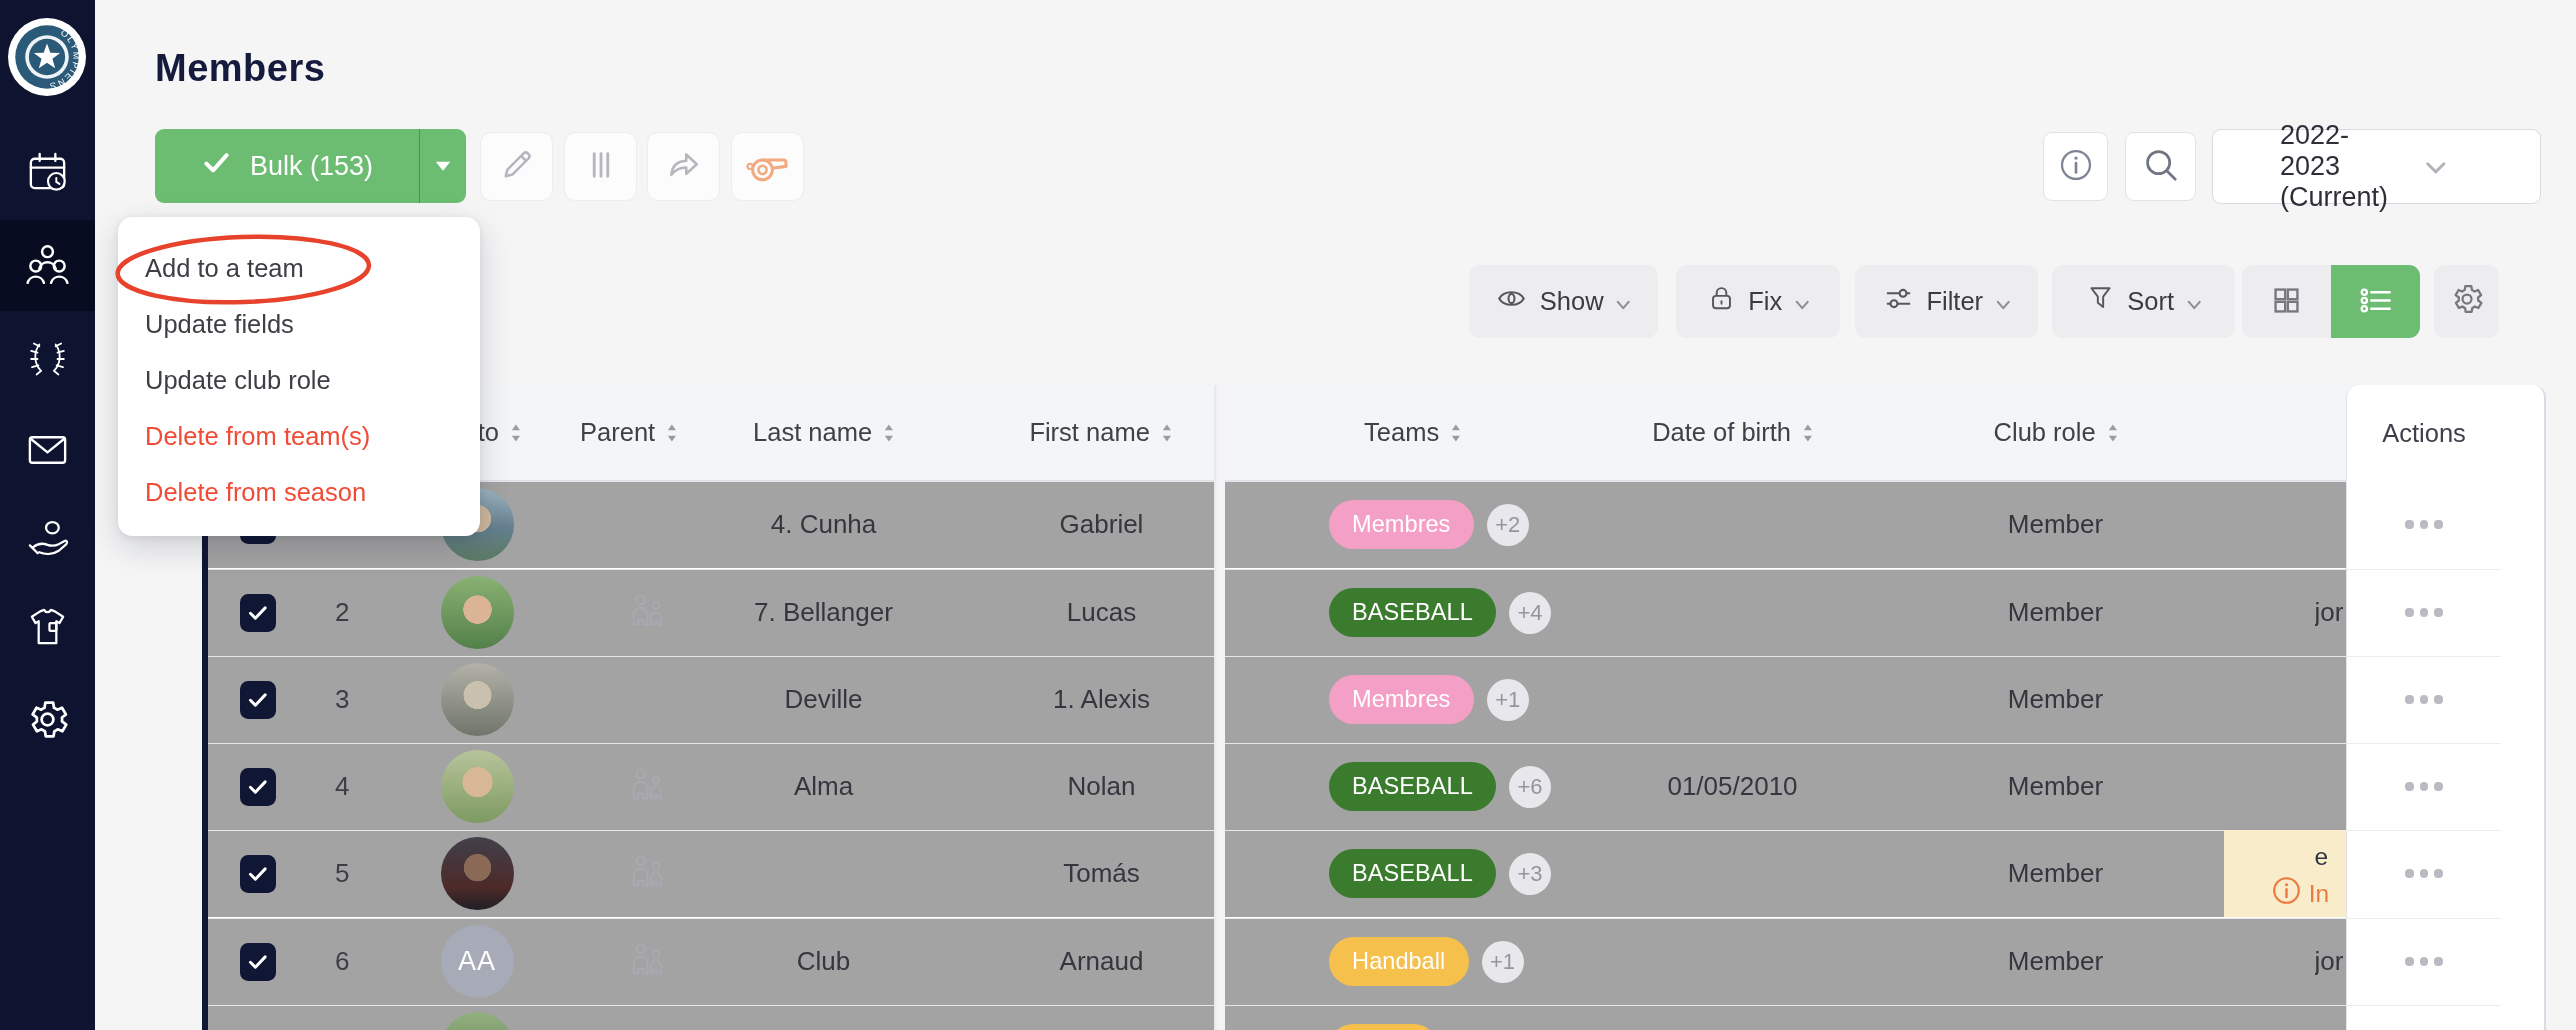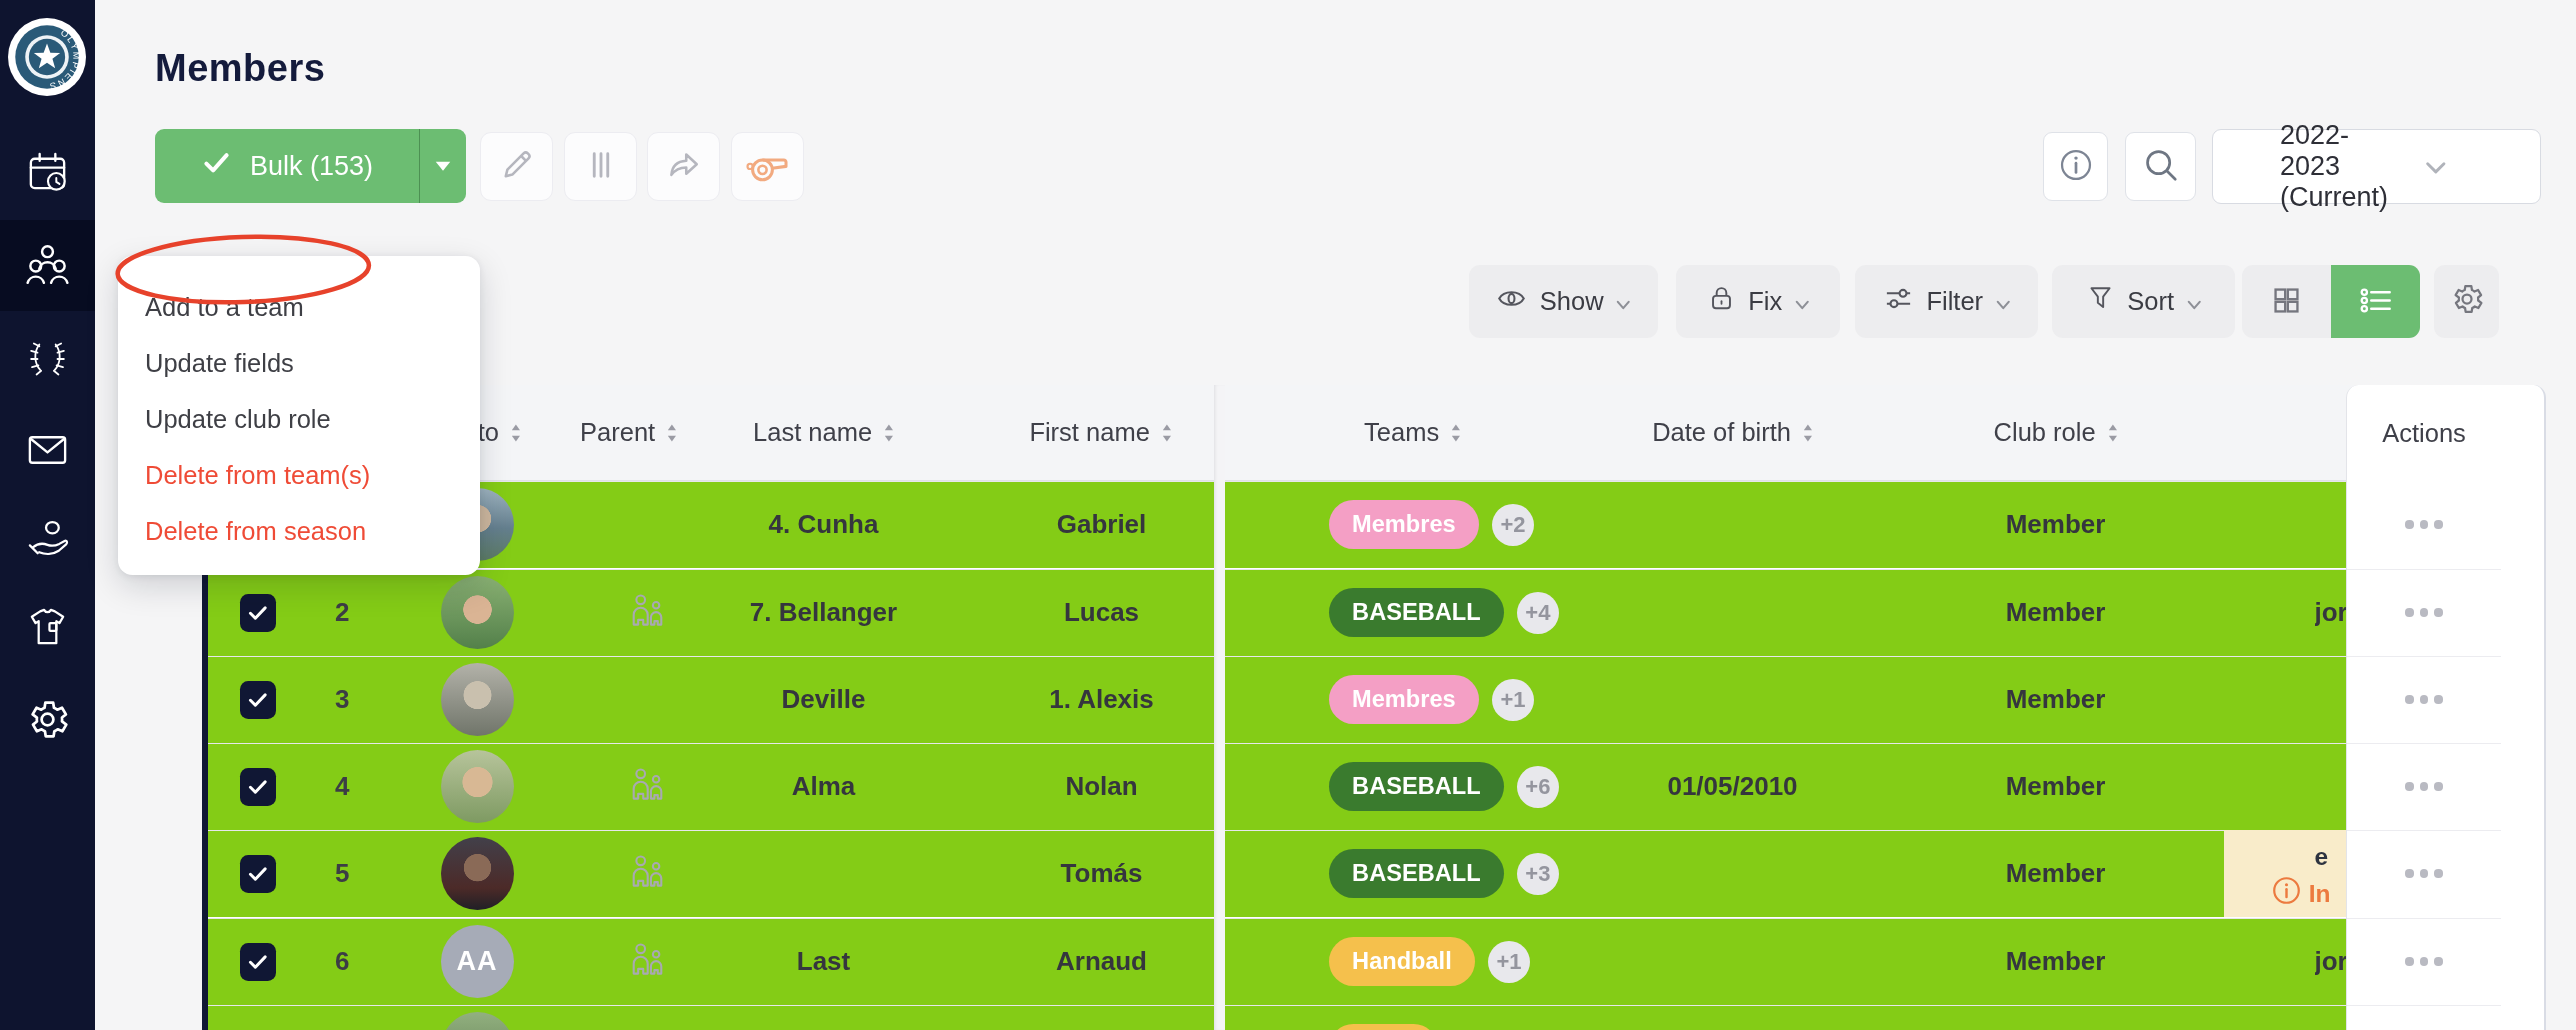--- a/index.html
+++ b/index.html
@@ -29,21 +29,21 @@
   .seg{position:absolute;top:265px;height:73px;display:flex;border-radius:11px;overflow:hidden;}
   .seg .opt{width:89px;height:73px;display:flex;align-items:center;justify-content:center;cursor:pointer;}
   .opt-grid{background:#ededef;}
   .opt-list{background:#6cbd72;}
 
   
   .card{position:absolute;left:202px;top:385px;width:2342px;height:645px;background:#ffffff;border-right:2.7px solid #d9dce5;border-top-left-radius:12.7px;border-top-right-radius:12.7px;overflow:hidden;}
   .t-strip{position:absolute;left:0;top:0;bottom:0;width:5.5px;background:#101734;z-index:4;}
   .t-header{position:absolute;left:5.5px;top:0;width:2292px;height:96px;background:#f4f5f7;border-bottom:0.9px solid #e0e1e7;box-sizing:border-box;}
   .th{position:absolute;top:0;height:95px;width:273px;display:flex;align-items:center;justify-content:center;gap:11px;font-size:25.5px;color:#3f4049;cursor:pointer;}
-  .t-row{position:absolute;left:5.5px;width:2292px;height:87px;background:#84cc16;box-shadow:inset 0 0.9px 0 #e6e7eb;font-weight:bold;}
+  .t-row{position:absolute;left:5.5px;width:2292px;height:87px;background:#a3a3a3;box-shadow:inset 0 0.9px 0 #e6e7eb;}
   .c-check{position:absolute;left:32px;top:24.5px;width:36px;height:38px;background:#101734;border-radius:8.2px;display:flex;align-items:center;justify-content:center;cursor:pointer;}
   .c-num{position:absolute;left:89px;top:0;width:53px;height:87px;line-height:87px;text-align:right;font-size:26px;color:#3c3d45;}
   .c-avatar{position:absolute;left:233px;top:7.3px;width:73px;height:73px;border-radius:50%;display:flex;align-items:center;justify-content:center;font-size:27px;color:#fff;letter-spacing:0.9px;}
   .c-parent{position:absolute;left:418px;top:22px;width:44px;height:44px;}
   .c-last,.c-first,.c-dob,.c-role{position:absolute;top:0;height:87px;line-height:87px;width:200px;text-align:center;font-size:26px;color:#35363e;}
   .c-last{left:516px;}.c-first{left:794px;}.c-dob{left:1425px;}.c-role{left:1748px;}
   .c-teams{position:absolute;left:1121px;top:19px;height:49px;display:flex;align-items:center;gap:12.7px;text-align:right;}
   .badge{height:49px;border-radius:24.5px;padding:0 23.6px;display:flex;align-items:center;justify-content:center;color:#fff;font-size:23.6px;box-sizing:border-box;}
   .badge:empty{min-width:109px;}
   .bg-pink{background:#f49fc5;}.bg-green{background:#3a7b2e;}.bg-yellow{background:#f5c04c;}
@@ -55,21 +55,21 @@
   .c-warning .w2 i{font-style:normal;}
   .t-gap{position:absolute;left:1012px;top:0;bottom:0;width:11px;background:#f4f4f6;z-index:2;box-shadow:inset 2.7px 0 3.6px -1.8px rgba(30,30,50,.10);}
   .a-col{position:absolute;left:2144px;top:0;bottom:0;width:154px;background:#fff;border-left:0.9px solid #e3e4e9;border-top-left-radius:12.7px;z-index:3;}
   .a-head{position:absolute;left:0;top:0;width:154px;height:96px;display:flex;align-items:center;justify-content:center;font-size:25.5px;color:#3f4049;}
   .a-dots{position:absolute;left:0;width:154px;height:87px;display:flex;align-items:center;justify-content:center;gap:6.4px;cursor:pointer;}
   .a-dots i{width:8.2px;height:8.2px;border-radius:50%;background:#b9bac2;}
   .a-sep{position:absolute;left:0;width:154px;height:0.9px;background:#ececf0;}
   .sort-arrows{display:flex;flex-direction:column;gap:3.6px;align-items:center;}
 
   
-  .menu{position:absolute;left:118px;top:217px;width:362px;height:319px;background:#fff;border-radius:14.5px;box-shadow:0 11px 33px rgba(15,20,40,.16),0 1.8px 7.3px rgba(15,20,40,.08);z-index:50;padding-top:23.6px;box-sizing:border-box;margin-top:39px;}
+  .menu{position:absolute;left:118px;top:217px;width:362px;height:319px;background:#fff;border-radius:14.5px;box-shadow:0 11px 33px rgba(15,20,40,.16),0 1.8px 7.3px rgba(15,20,40,.08);z-index:50;padding-top:23.6px;box-sizing:border-box;}
   .menu-item{height:56px;display:flex;align-items:center;padding-left:27px;font-size:25.5px;color:#3e3f45;cursor:pointer;}
   .menu-item.danger{color:#ef4b36;}
   .annot{position:absolute;left:105px;top:227px;z-index:60;pointer-events:none;}
 </style>
 <style>
  .av-photo1{background:radial-gradient(circle at 50% 42%, #cdb79e 0 24%, rgba(0,0,0,0) 25%), linear-gradient(180deg,#9fb4c0,#647f8e 55%,#5c7b64);}
  .av-photo2{background:radial-gradient(circle at 50% 46%, #dab494 0 26%, rgba(0,0,0,0) 27%), linear-gradient(180deg,#8ab173,#53804a);}
  .av-photo3{background:radial-gradient(circle at 50% 44%, #c9c0ae 0 25%, rgba(0,0,0,0) 26%), linear-gradient(180deg,#b3b2a9,#70756a);}
  .av-photo4{background:radial-gradient(circle at 50% 44%, #d8b894 0 27%, rgba(0,0,0,0) 28%), linear-gradient(180deg,#b7c49b,#7e9a62);}
  .av-photo5{background:radial-gradient(circle at 50% 42%, #8a6a57 0 24%, rgba(0,0,0,0) 25%), linear-gradient(180deg,#42404a,#4c2a28 70%,#201f26);}
@@ -497,21 +497,21 @@
           <span class="c-num">6</span>
           <span class="c-avatar av-initials">AA</span>
           <span class="c-parent"><svg width="42" height="42" viewBox="0 0 30 30">
               <g fill="none" stroke="#a8a9b1" stroke-width="1.5" stroke-linejoin="round">
                 <circle cx="10.5" cy="6.3" r="3.1"></circle>
                 <path d="M5.5 24 v-7 a5 5 0 0 1 10 0 v7 h-3.2 v-3.4 h-3.6 v3.4 Z"></path>
                 <circle cx="21.5" cy="10.2" r="2.3"></circle>
                 <path d="M17.8 24 v-5.2 a3.7 3.7 0 0 1 7.4 0 V24 h-2.5 v-2.5 h-2.4 v2.5 Z"></path>
               </g>
             </svg></span>
-          <span class="c-last">Last</span>
+          <span class="c-last">Club</span>
           <span class="c-first">Arnaud</span>
           <span class="c-teams">
             <span class="badge bg-yellow">Handball</span>
             <span class="plus-pill">+1</span>
           </span>
           <span class="c-role">Member</span>
           <span class="c-clip">jor</span>
         </div>
         <div class="t-row" style="top: 620px;">
           <span class="c-check"></span>

